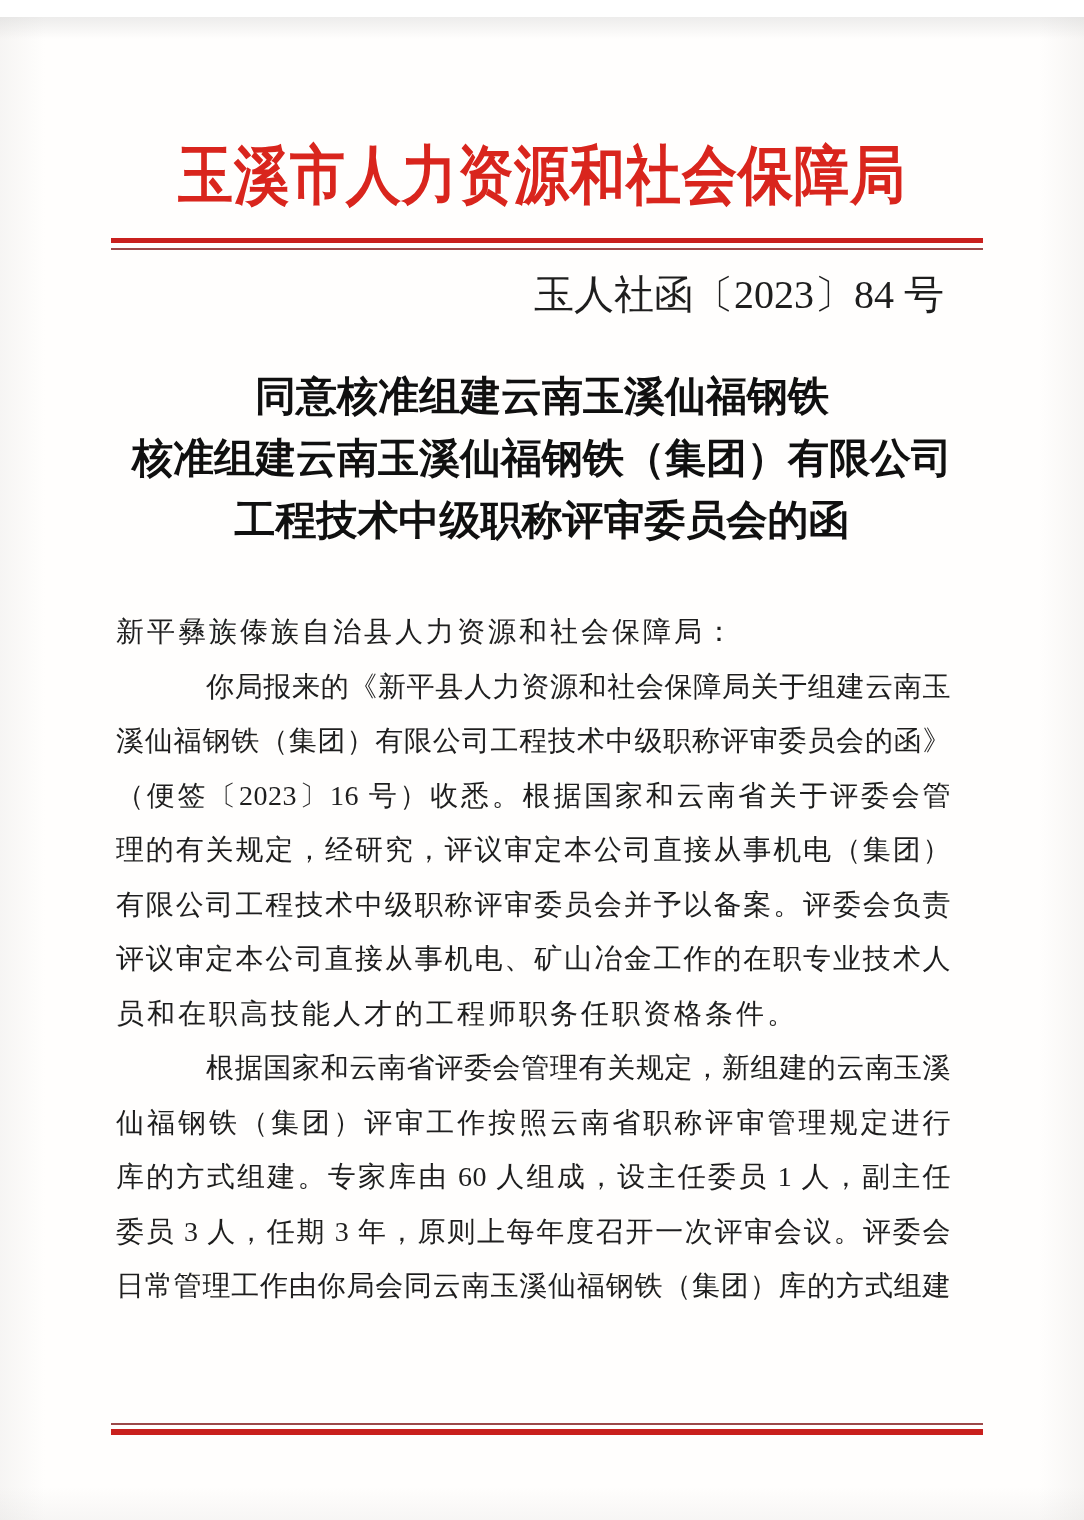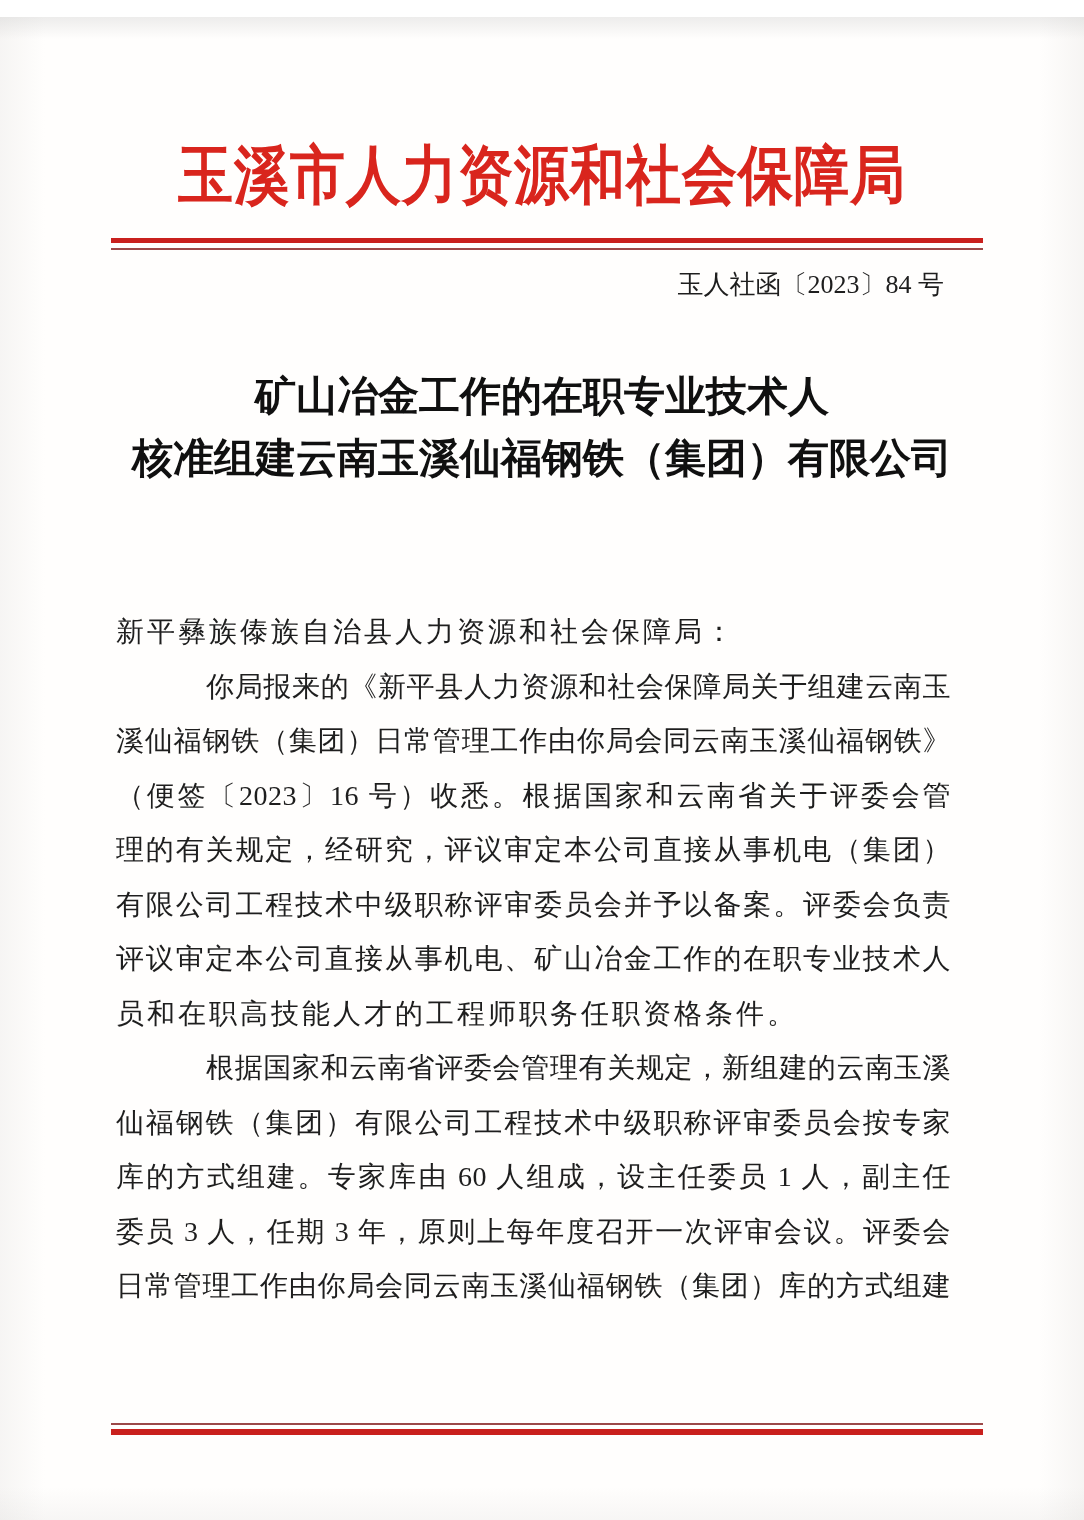--- a/index.html
+++ b/index.html
@@ -43,21 +43,21 @@
   .rule-top-thick  { top: 221px;  height: 5px; background: var(--rule-red, #c9201d); }
   .rule-top-thin   { top: 231px;  height: 2px; background: var(--rule-dark, #9c4848); }
   .rule-bot-thin   { top: 1406px; height: 2px; background: var(--rule-dark, #9c4848); }
   .rule-bot-thick  { top: 1412px; height: 6px; background: var(--rule-red, #c9201d); }
 
   
   .doc-number {
     position: absolute;
     top: 250px;
     right: 140px;
-    font-size: 26px;
+    font-size: 40px;
     color: var(--body-text, #1e1e1e);
     white-space: nowrap;
     text-align: right;
   }
 
   
   .doc-title {
     position: absolute;
     top: 348px;
     left: 0;
@@ -103,37 +103,38 @@
 <div class="page">
 
   <div class="agency-title">玉溪市人力资源和社会保障局</div>
 
   <div class="rule rule-top-thick"></div>
   <div class="rule rule-top-thin"></div>
 
   <div class="doc-number">玉人社函〔2023〕84 号</div>
 
   <div class="doc-title">
-    <div class="t-line">矿山冶金工作的在职专业技术人</div>
+    <div class="t-line">同意核准组建云南玉溪仙福钢铁</div>
     <div class="t-line">核准组建云南玉溪仙福钢铁（集团）有限公司</div>
+    <div class="t-line">工程技术中级职称评审委员会的函</div>
   </div>
 
   <div class="body-block">
     <div class="bline left">新平彝族傣族自治县人力资源和社会保障局：</div>
 
     <div class="bline just indent">你局报来的《新平县人力资源和社会保障局关于组建云南玉</div>
-    <div class="bline just">溪仙福钢铁（集团）日常管理工作由你局会同云南玉溪仙福钢铁》</div>
+    <div class="bline just">溪仙福钢铁（集团）有限公司工程技术中级职称评审委员会的函》</div>
     <div class="bline just">（便签〔2023〕16 号）收悉。根据国家和云南省关于评委会管</div>
     <div class="bline just">理的有关规定，经研究，评议审定本公司直接从事机电（集团）</div>
     <div class="bline just">有限公司工程技术中级职称评审委员会并予以备案。评委会负责</div>
     <div class="bline just">评议审定本公司直接从事机电、矿山冶金工作的在职专业技术人</div>
     <div class="bline left">员和在职高技能人才的工程师职务任职资格条件。</div>
 
     <div class="bline just indent">根据国家和云南省评委会管理有关规定，新组建的云南玉溪</div>
-    <div class="bline just">仙福钢铁（集团）有限公司工程技术中级职称评审委员会按专家</div>
+    <div class="bline just">仙福钢铁（集团）评审工作按照云南省职称评审管理规定进行</div>
     <div class="bline just">库的方式组建。专家库由 60 人组成，设主任委员 1 人，副主任</div>
     <div class="bline just">委员 3 人，任期 3 年，原则上每年度召开一次评审会议。评委会</div>
     <div class="bline just">日常管理工作由你局会同云南玉溪仙福钢铁（集团）库的方式组建</div>
   </div>
 
   <div class="rule rule-bot-thin"></div>
   <div class="rule rule-bot-thick"></div>
 
 </div>
 

